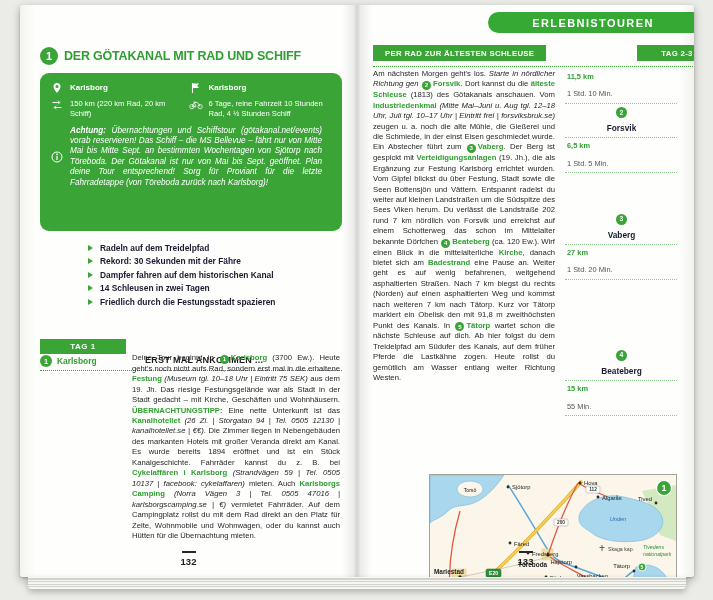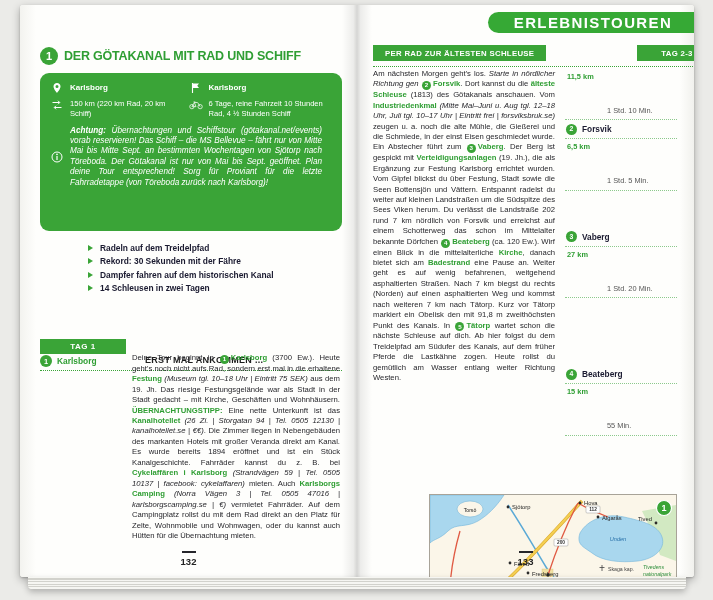--- a/index.html
+++ b/index.html
@@ -64,37 +64,37 @@
   .stop-name { color:#2f9e33; font-weight:bold; font-size:8.4px; }
 
   .lp-body { position:absolute; left:112px; top:348px; width:208px; font-size:7.7px; line-height:10.45px; text-align:justify; hyphens:auto; overflow-wrap:break-word; }
 
   .pagenum { position:absolute; bottom:10px; left:0; width:100%; text-align:center; font-size:9.5px; font-weight:bold; color:#222; }
   .pagenum::before { content:""; display:block; width:14px; height:2.5px; background:#26262b; margin:0 auto 3px auto; }
 
   
   .banner {
     position:absolute; top:7px; right:0; height:21px; min-width:206px;
-    background:#36a935; color:#fff; font-weight:800; font-size:15px; letter-spacing:1.4px;
+    background:#36a935; color:#fff; font-weight:800; font-size:11px; letter-spacing:1.4px;
     display:flex; align-items:center; justify-content:center;
     border-radius:11px 0 0 11px; padding:0 12px 0 16px;
   }
   .section-header { position:absolute; top:40px; left:16px; width:344px; display:flex; justify-content:space-between; align-items:center; padding-bottom:5px; border-bottom:1.5px dotted #3aa437; }
   .sh-bar, .sh-day { background:#3aa437; color:#fff; font-weight:bold; font-size:7.8px; padding:3.5px 12px; letter-spacing:.3px; }
   .sh-day { min-width:80px; text-align:center; }
 
   .rp-text { position:absolute; top:64px; left:16px; width:304px; font-size:7.7px; line-height:10.45px; text-align:justify; hyphens:auto; overflow-wrap:break-word; }
 
   .sidebar { float:right; width:112px; margin:0 0 6px 10px; }
-  .sb-row { border-bottom:1px dotted #8cc98c; }
+  .sb-row { border-bottom:1px dotted #8cc98c;flex-direction:column; }
   .sb-row:nth-child(4) { margin-top:37px; }
   .sb-row:nth-child(6) { margin-top:67px; }
   .sb-leg { display:flex; gap:7px; padding:3px 0 3px 2px; font-size:7.4px; }
   .sb-dist { color:#2f9e33; font-weight:bold; min-width:33px; }
-  .sb-time { color:#555;margin-top:34px; }
+  .sb-time { color:#555; }
   .sb-stop { display:flex; align-items:center; gap:5px; padding:3.5px 0 3.5px 1px; }
   .sb-num { flex:none; width:11px; height:11px; border-radius:50%; background:#3aa437; color:#fff; font-size:6.8px; font-weight:bold; display:flex; align-items:center; justify-content:center; }
   .sb-name { font-weight:bold; font-size:8.3px; color:#1a1a30; }
 
   .map-fig { float:right; clear:right; width:248px; margin:52px 0 4px 8px; border:1px solid #a8a398; background:#fbf6e9; }
   .map-fig svg { display:block; font-family:inherit; }
 
   
   .seg-i { font-style:italic; }
   .seg-g { color:#2f9e33; font-weight:bold; }
@@ -178,20 +178,24 @@
             <span class="hl-arrow"></span>
             <span>Rekord: 30 Sekunden mit der Fähre</span>
           </li>
         <li>
             <span class="hl-arrow"></span>
             <span>Dampfer fahren auf dem historischen Kanal</span>
           </li>
         <li>
             <span class="hl-arrow"></span>
             <span>14 Schleusen in zwei Tagen</span>
+          </li>
+        <li>
+            <span class="hl-arrow"></span>
+            <span>Friedlich durch die Festungsstadt spazieren</span>
           </li>
       </ul>
 
       <div class="day-header">
         <span class="day-chip">TAG 1</span>
         <span class="dh-title">ERST MAL ANKOMMEN ...</span>
       </div>
 
       <div class="stop-marker">
         <span class="stop-circle">1</span>

